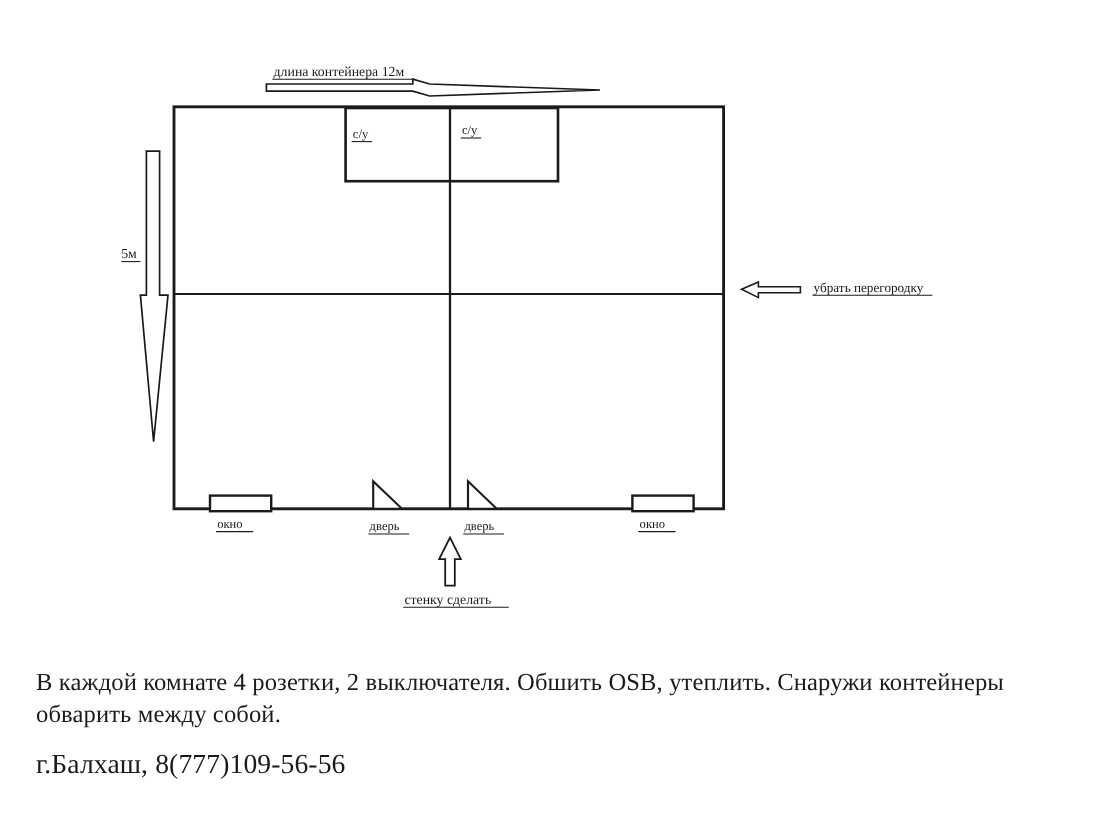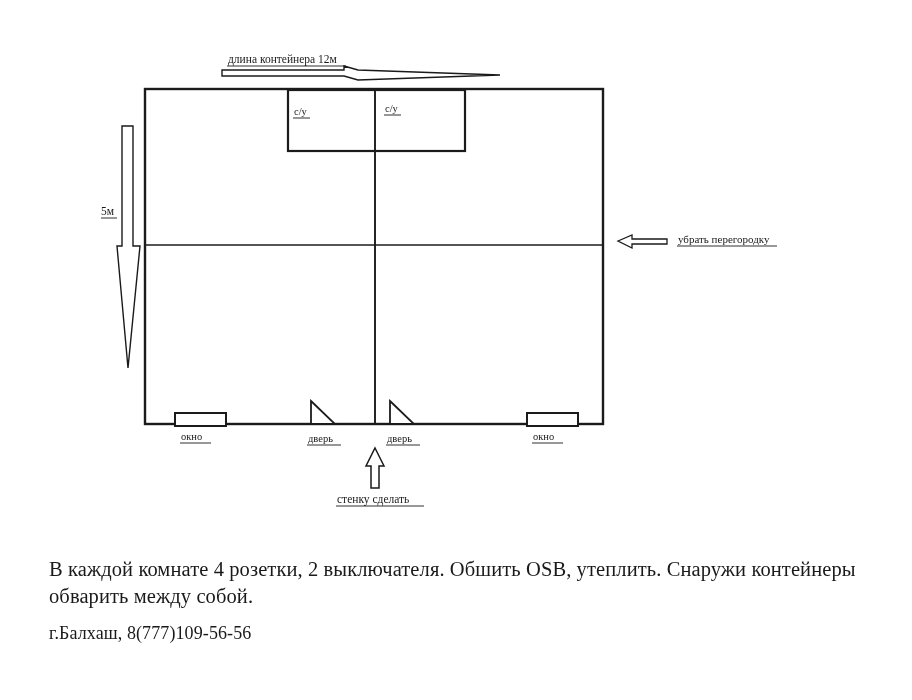--- a/index.html
+++ b/index.html
@@ -22,33 +22,32 @@
     left: 0;
     top: 0;
     width: 912px;
     height: 545px;
   }
 
   .note-block {
     position: absolute;
     left: 30px;
     width: 858px;
-    margin-left: 19px;
   }
 
   #spec-paragraph {
     top: 556px;
     font-size: 20.5px;
     line-height: 1.32;
     letter-spacing: 0.1px;
   }
 
   #contact-line {
     top: 622px;
-    font-size: 18px;
+    font-size: 23px;
     line-height: 1.32;
     letter-spacing: 0.1px;
   }
 
   .plan-label {
     font-family: "Liberation Serif", "DejaVu Serif", serif;
     fill: #1a1a1a;
   }
 </style>
 </head>

